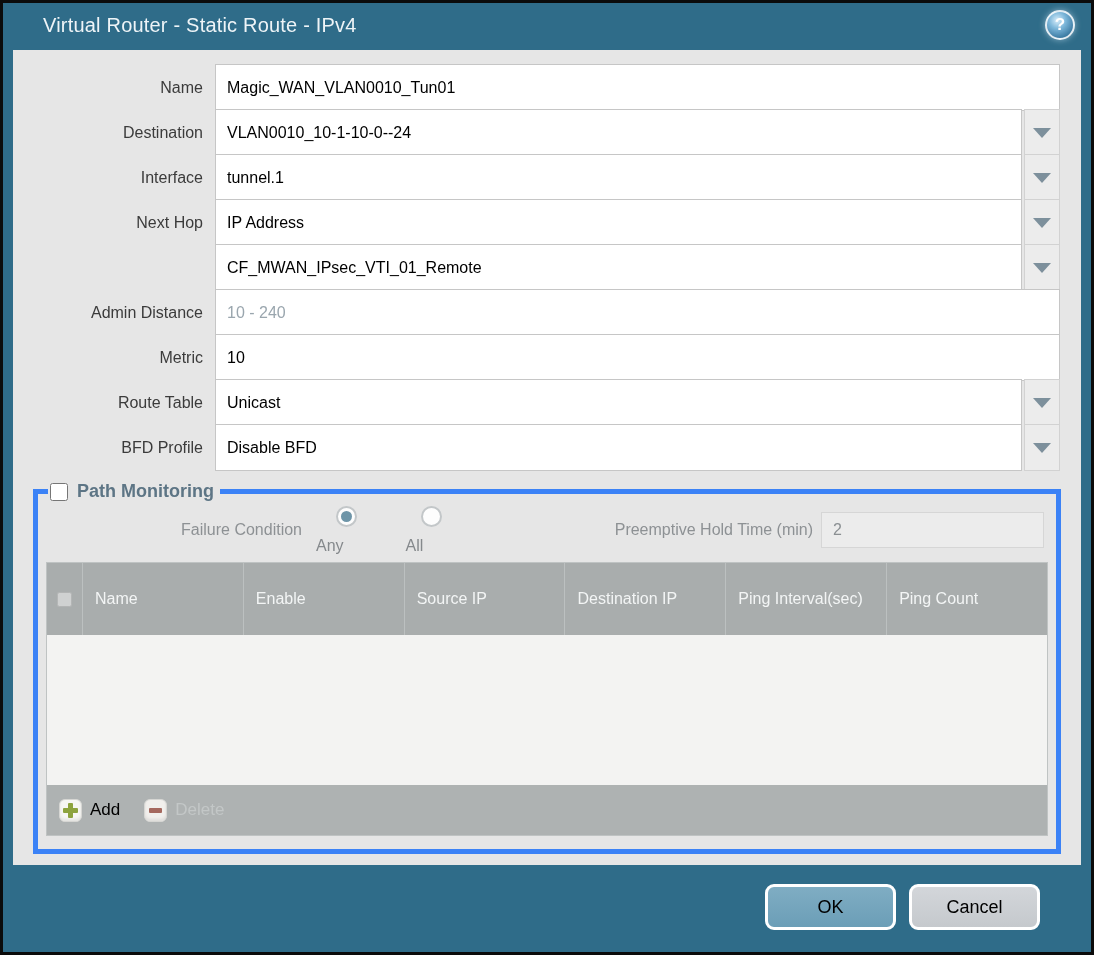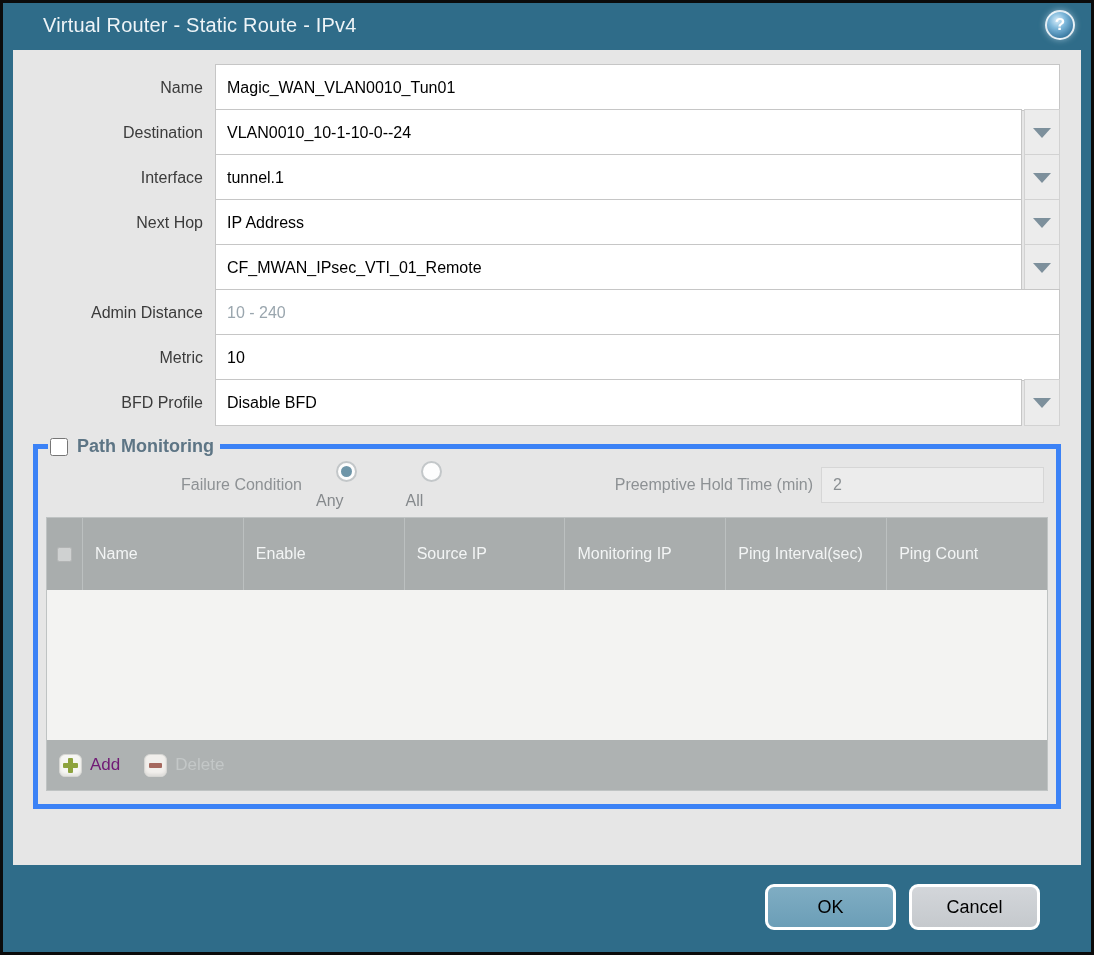--- a/index.html
+++ b/index.html
@@ -193,21 +193,21 @@
   .tool-ico.plus::before, .tool-ico.plus::after {
     content: ""; position: absolute; background: #8da33e; border-radius: 1px;
   }
   .tool-ico.plus::before { width: 15px; height: 5px; left: 3px; top: 8px; }
   .tool-ico.plus::after  { width: 5px; height: 15px; left: 8px; top: 3px; }
   .tool-ico.minus { background: #f1efec; }
   .tool-ico.minus::before {
     content: ""; position: absolute; background: #a5685e; border-radius: 1px;
     width: 13px; height: 5px; left: 4px; top: 8px;
   }
-  .add-label { color: #701a75; }
+  .add-label { color: #000000; }
   .del-label { color: #c3c7c7; }
   
   .footer {
     position: absolute;
     left: 3px; right: 18px; bottom: 3px;
     height: 84px;
     display: flex;
     align-items: center;
     justify-content: flex-end;
     gap: 13px;
@@ -285,20 +285,29 @@
     <div class="frow">
       <span class="flabel">Admin Distance</span>
       <input class="finput" type="text" placeholder="10 - 240" style="">
     </div>
 
     <div class="frow">
       <span class="flabel">Metric</span>
       <input class="finput" type="text" value="10" style="">
     </div>
 
+    <div class="frow">
+      <span class="flabel">Route Table</span>
+      <div class="combo">
+        <span class="combo-text">Unicast</span>
+        <span class="combo-btn">
+            <span class="tri-down"></span>
+          </span>
+      </div>
+    </div>
 
     <div class="frow">
       <span class="flabel">BFD Profile</span>
       <div class="combo">
         <span class="combo-text">Disable BFD</span>
         <span class="combo-btn">
             <span class="tri-down"></span>
           </span>
       </div>
     </div>
@@ -324,21 +333,21 @@
       </div>
 
       <div class="pm-table">
         <div class="pt-head">
           <span class="pt-col-check">
             <input type="checkbox" disabled="" style="">
           </span>
           <span class="pt-th">Name</span>
           <span class="pt-th">Enable</span>
           <span class="pt-th">Source IP</span>
-          <span class="pt-th">Monitoring IP</span>
+          <span class="pt-th">Destination IP</span>
           <span class="pt-th">Ping Interval(sec)</span>
           <span class="pt-th">Ping Count</span>
         </div>
         <div class="pt-body"></div>
         <div class="pt-foot">
           <span class="tool-btn">
             <span class="tool-ico plus"></span>
             <span class="add-label">Add</span>
           </span>
           <span class="tool-btn disabled">

